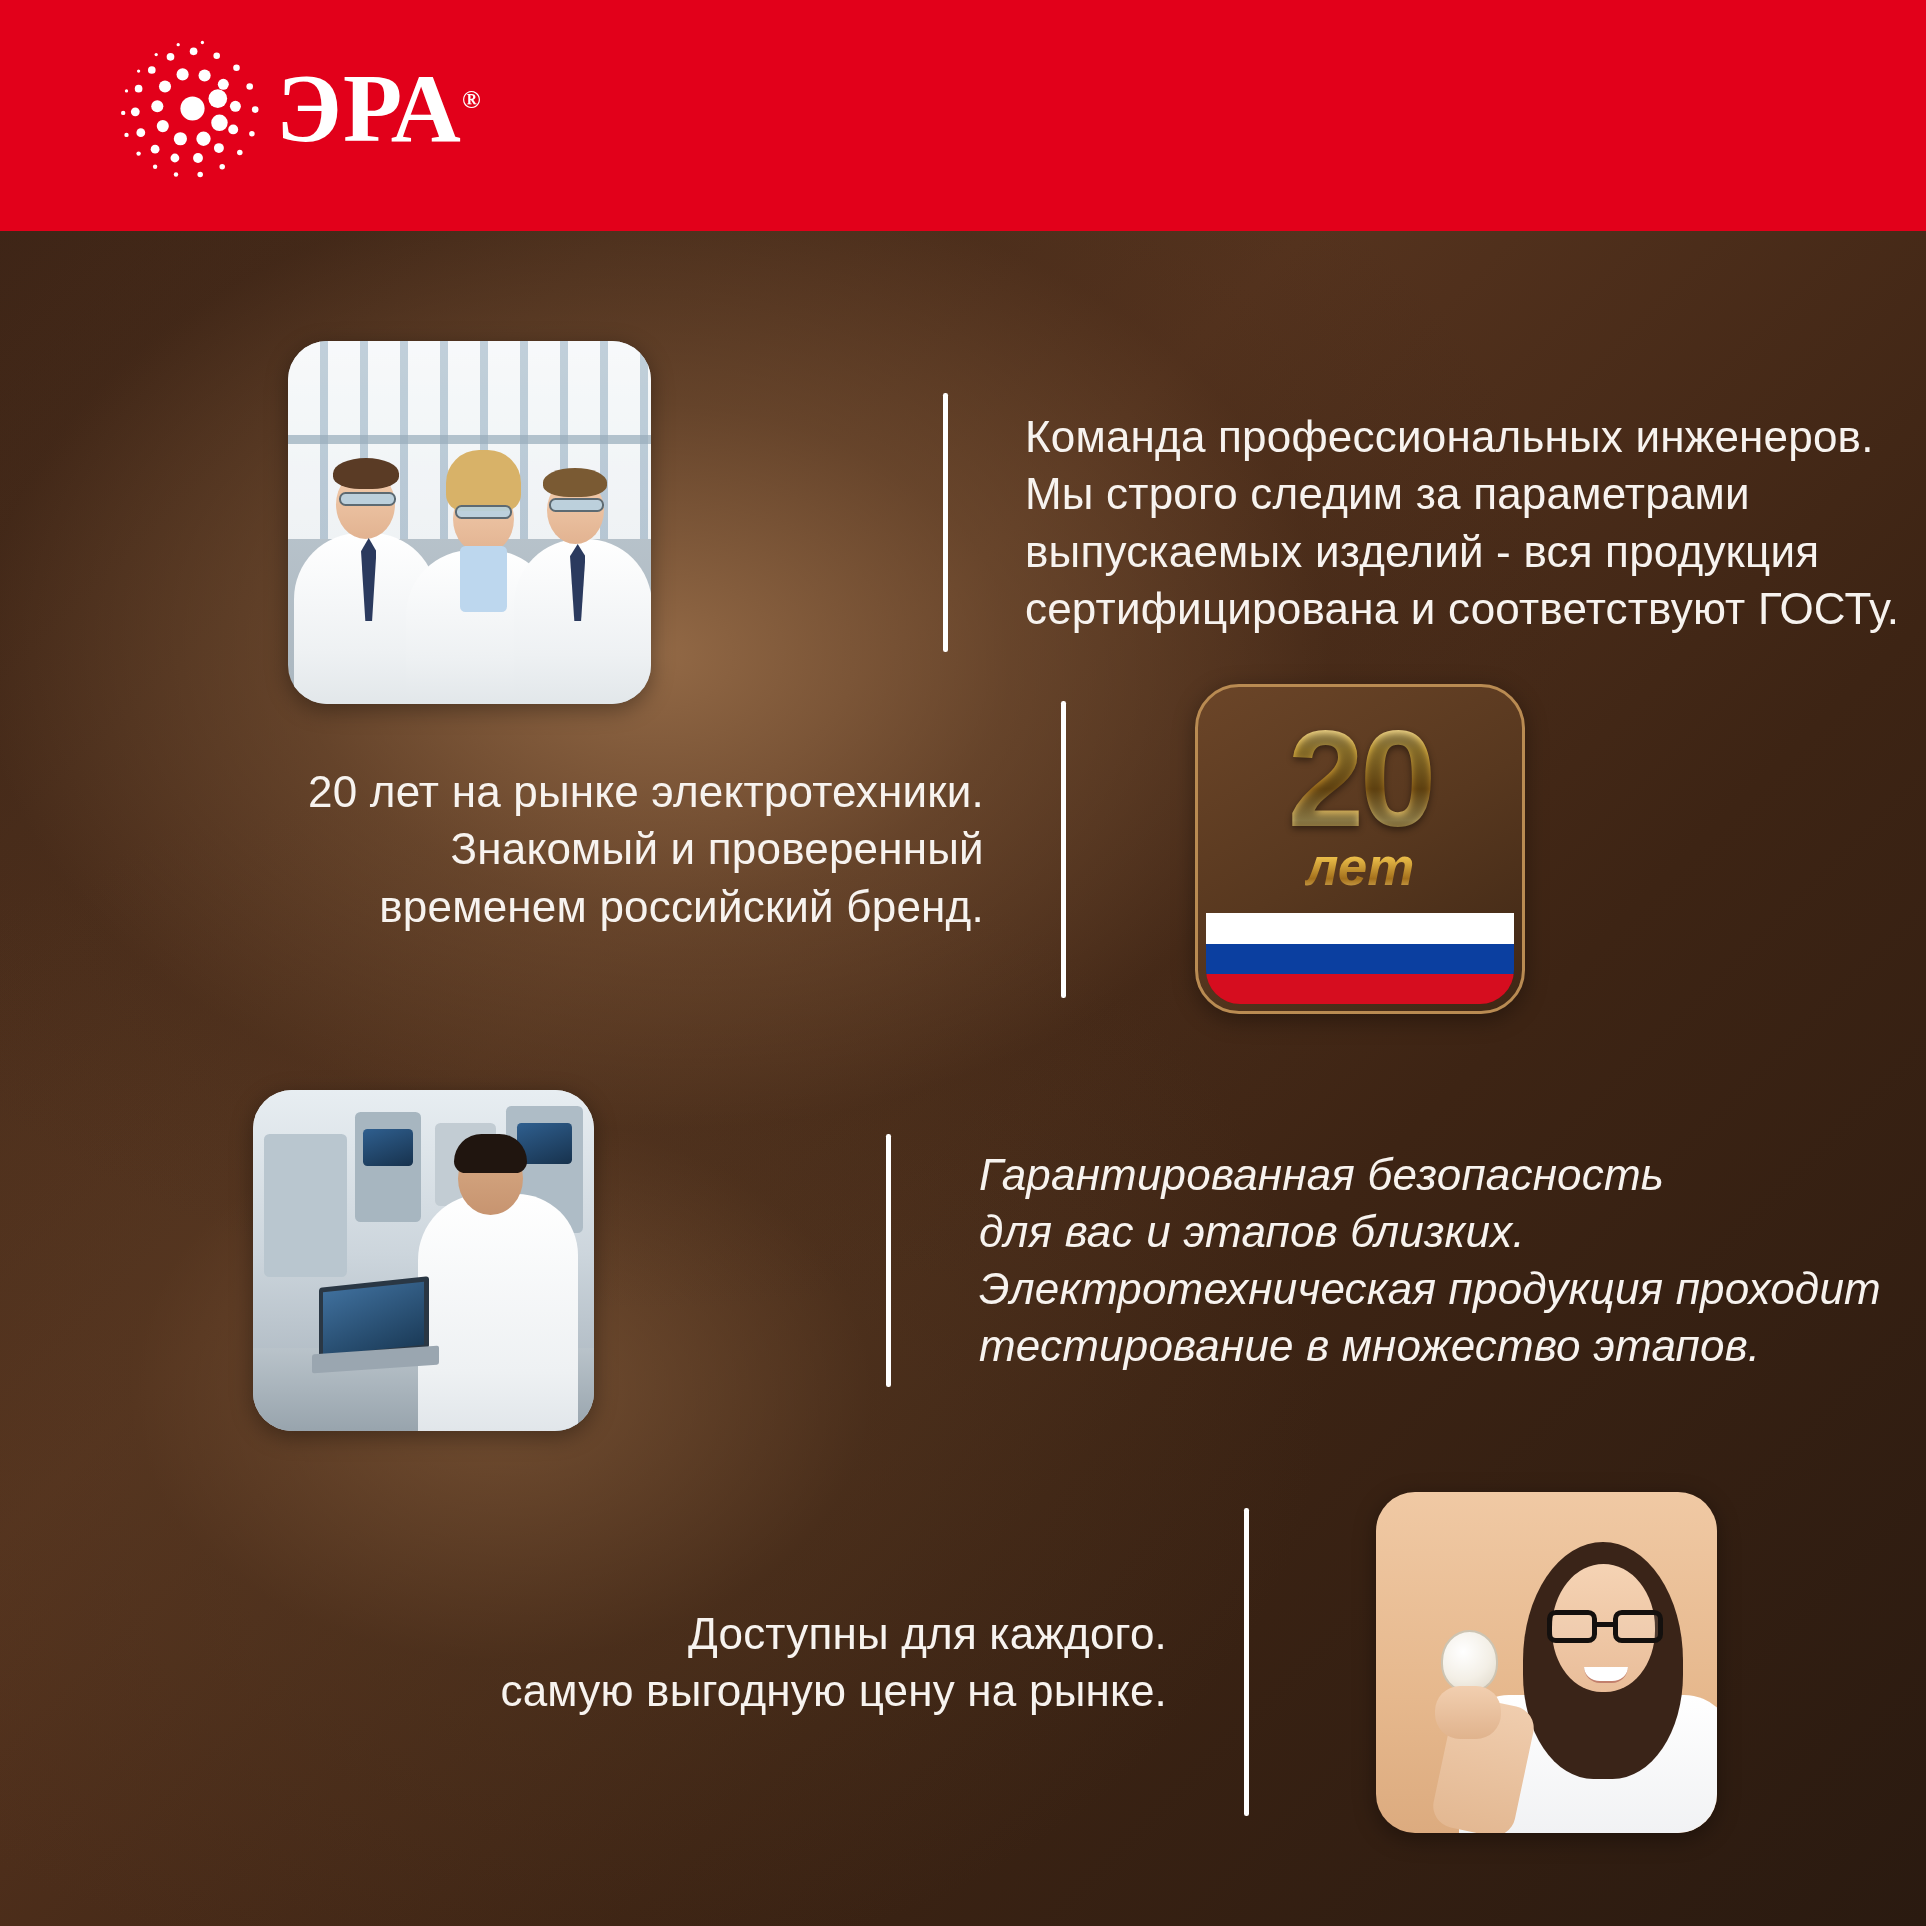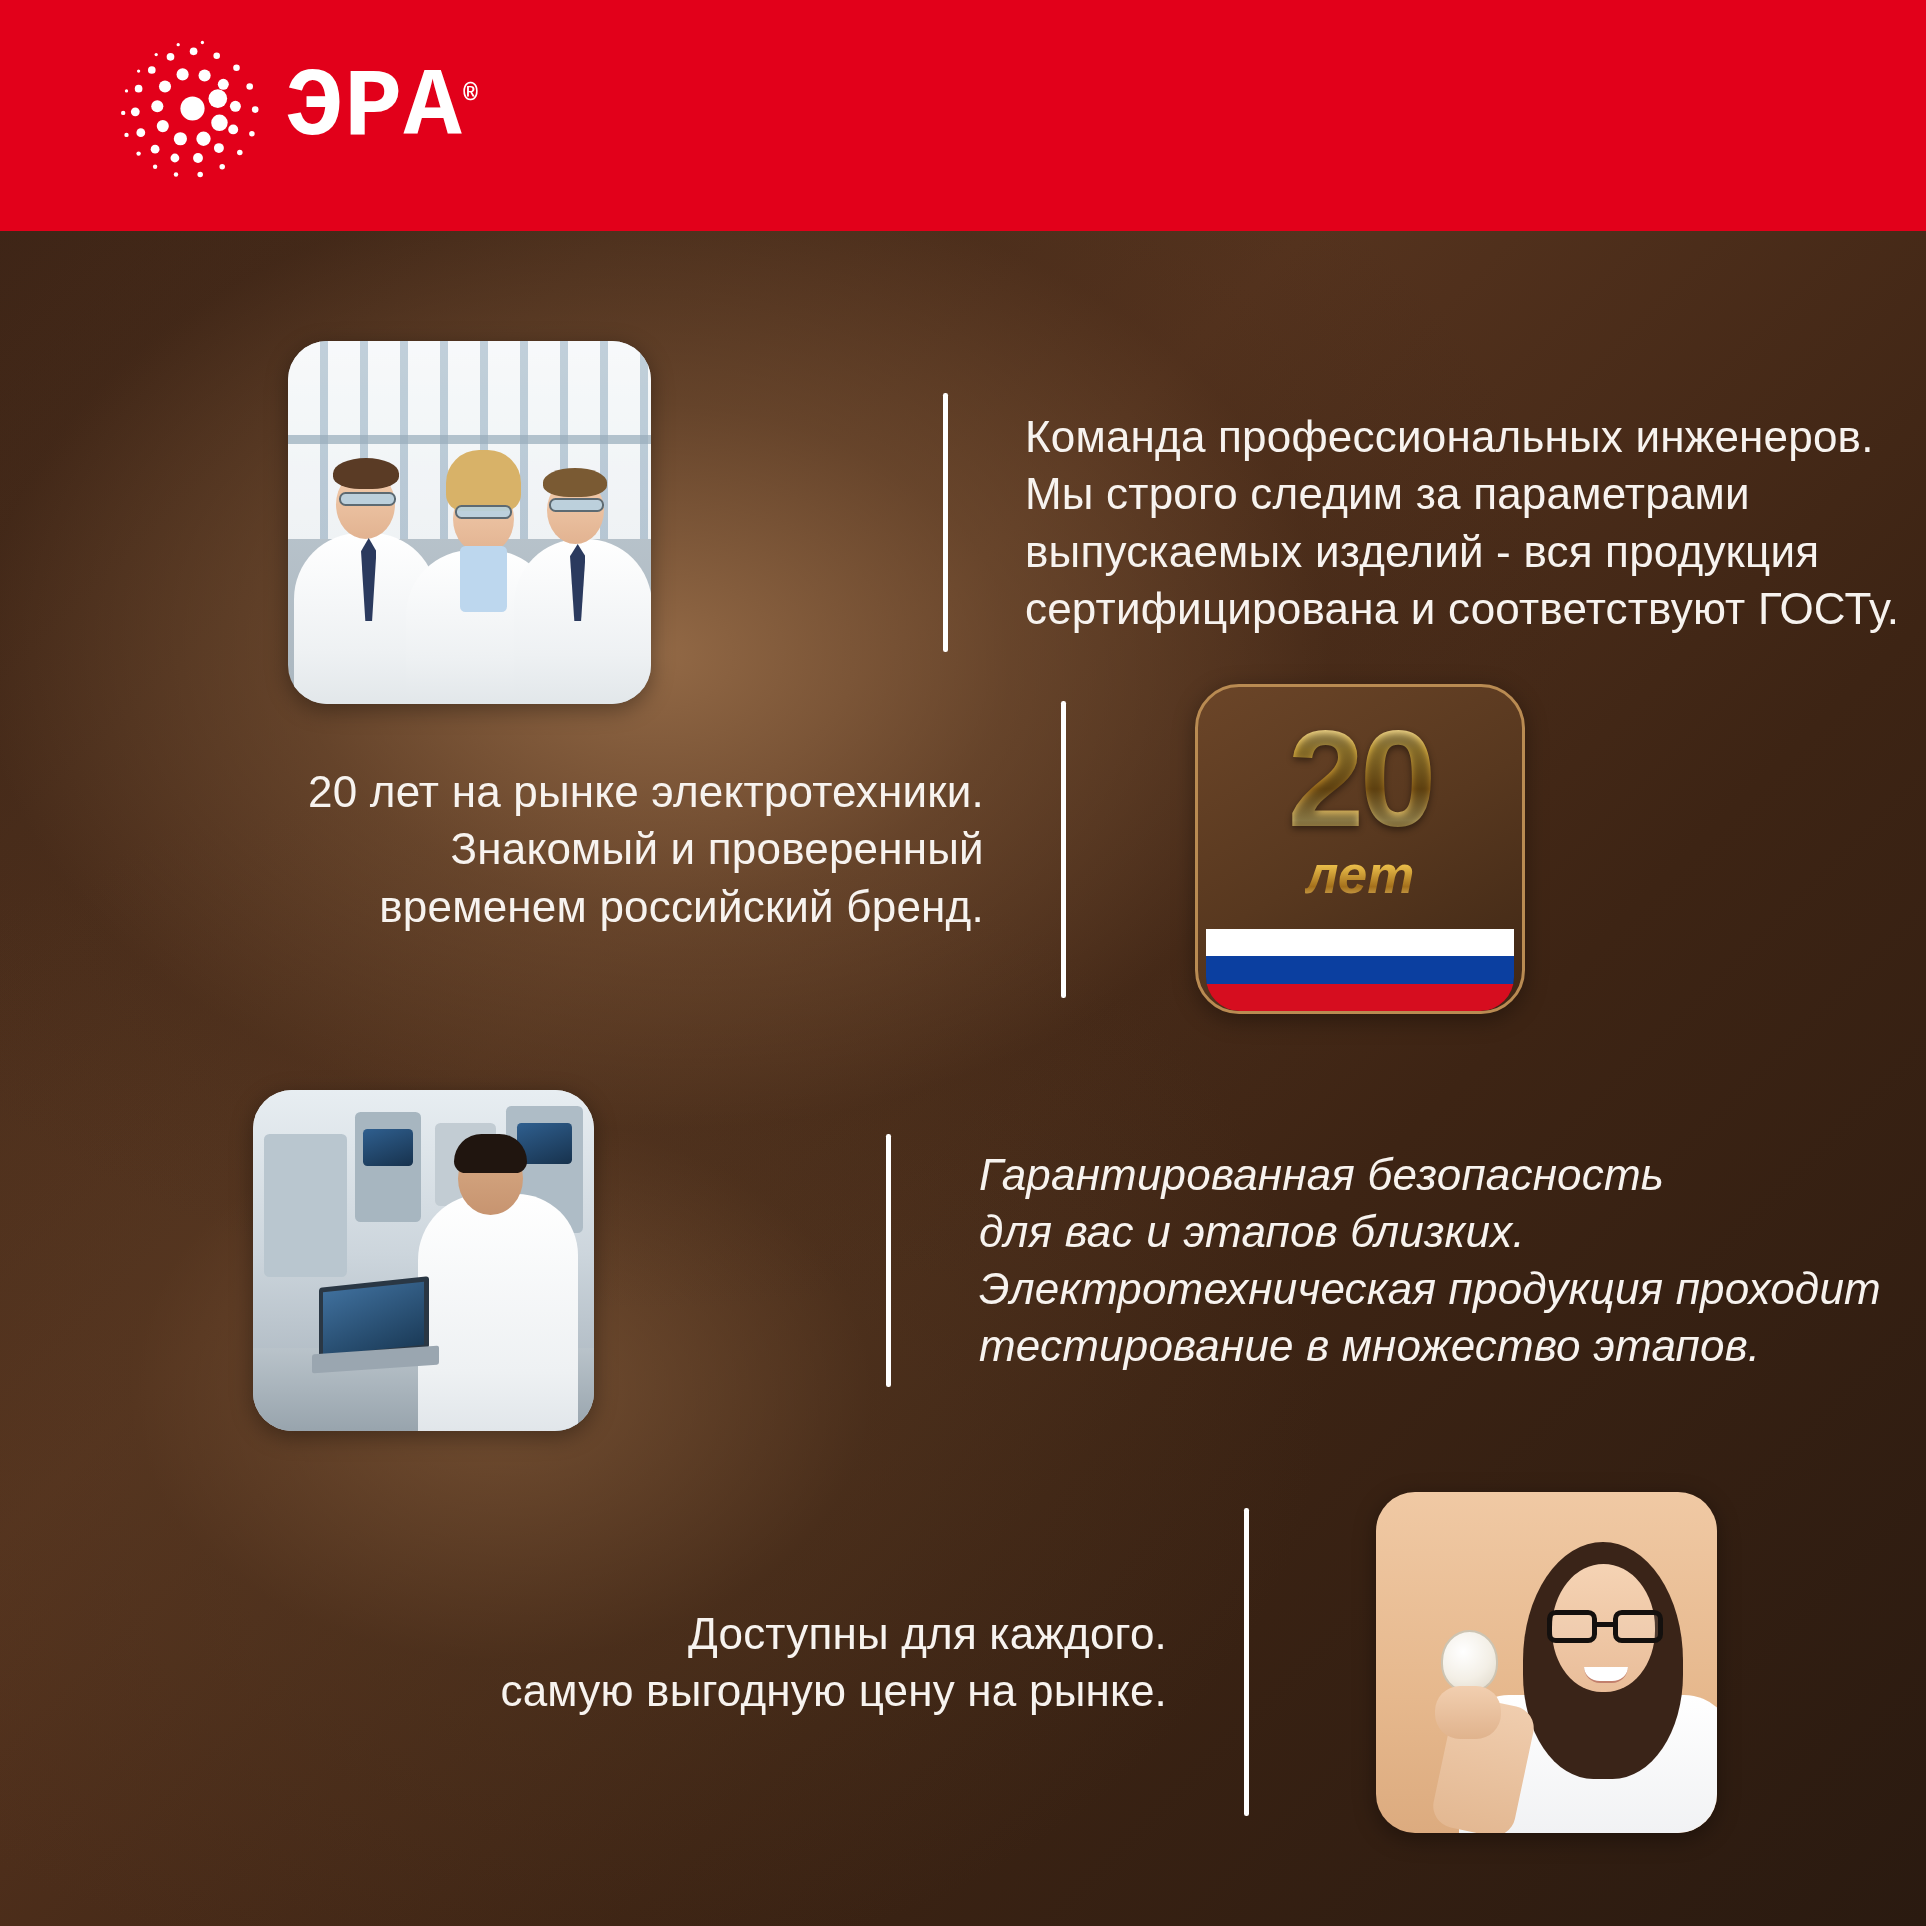--- a/index.html
+++ b/index.html
@@ -38,28 +38,28 @@
     top: 26.4px;
     display: flex;
     align-items: center;
   }
   .logo-mark {
     width: 165px;
     height: 165px;
     flex: 0 0 auto;
   }
   .logo-text {
-    margin-left: 10px;
+    margin-left: 1px;
     color: #ffffff;
     font-size: 97px;
     font-weight: bold;
     letter-spacing: 1.1px;
     line-height: 1;
     position: relative;
-    font-family: Liberation Mono, monospace;
+    font-family: Liberation Serif, serif;
   }
   .logo-reg {
     font-size: 25px;
     vertical-align: super;
     font-weight: bold;
   }
 
   
   .row {
     position: absolute;
@@ -384,21 +384,21 @@
 
   <div class="row" style="left:308px; top:662px; width:1409px; height:374px; ">
     <div class="text-block text-right" style="margin-right:77px;">
       <span class="line">20 лет на рынке электротехники.</span>
       <span class="line">Знакомый и проверенный</span>
       <span class="line">временем российский бренд.</span>
     </div>
 
     <div class="divider" style="height:297px;"></div>
 
-    <div class="tile tile-20" style="margin-left:129px;gap:8px;">
+    <div class="tile tile-20" style="margin-left:129px;">
       <div class="gold-20">20</div>
       <div class="gold-let">лет</div>
       <div class="flag">
         <div class="stripe white"></div>
         <div class="stripe blue"></div>
         <div class="stripe red"></div>
       </div>
     </div>
   </div>
 

